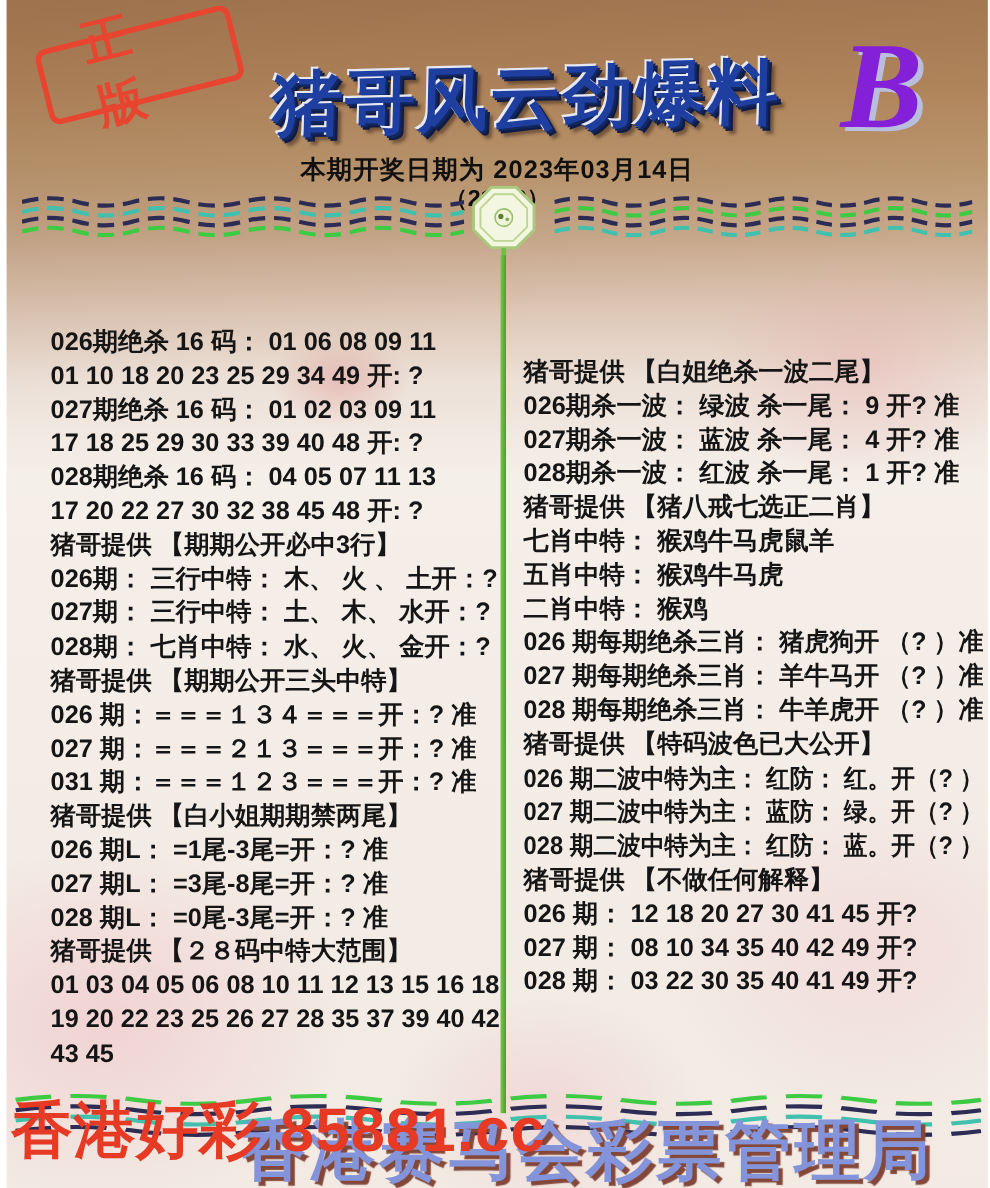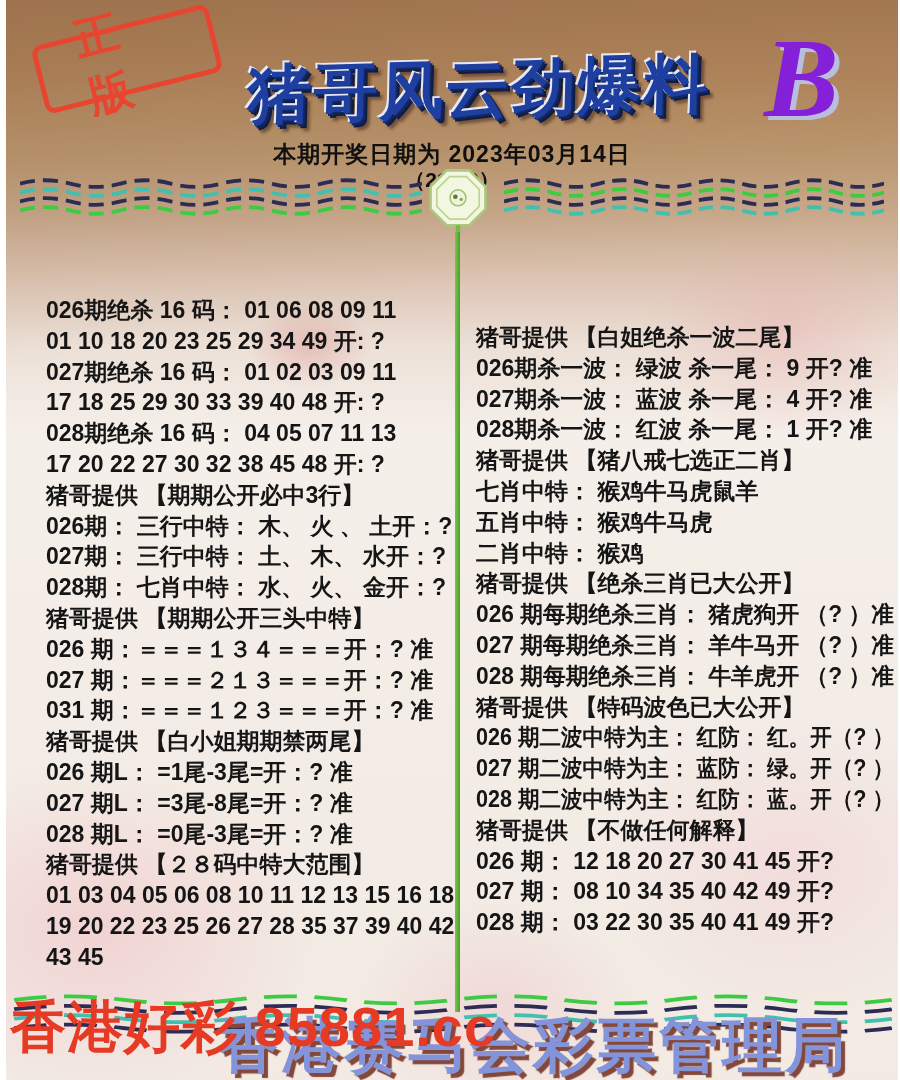--- a/index.html
+++ b/index.html
@@ -146,21 +146,20 @@
 
   <div class="col col-right">
       <div class="line">猪哥提供 【白姐绝杀一波二尾】</div>
       <div class="line">026期杀一波： 绿波 杀一尾： 9 开? 准</div>
       <div class="line">027期杀一波： 蓝波 杀一尾： 4 开? 准</div>
       <div class="line">028期杀一波： 红波 杀一尾： 1 开? 准</div>
       <div class="line">猪哥提供 【猪八戒七选正二肖】</div>
       <div class="line">七肖中特： 猴鸡牛马虎鼠羊</div>
       <div class="line">五肖中特： 猴鸡牛马虎</div>
       <div class="line">二肖中特： 猴鸡</div>
-      <div class="line">猪哥提供 【绝杀三肖已大公开】</div>
       <div class="line" style="transform: scaleX(0.98818); transform-origin: left center;">026 期每期绝杀三肖： 猪虎狗开 （? ）准</div>
       <div class="line" style="transform: scaleX(0.98818); transform-origin: left center;">027 期每期绝杀三肖： 羊牛马开 （? ）准</div>
       <div class="line" style="transform: scaleX(0.98818); transform-origin: left center;">028 期每期绝杀三肖： 牛羊虎开 （? ）准</div>
       <div class="line">猪哥提供 【特码波色已大公开】</div>
       <div class="line" style="transform: scaleX(0.93722); transform-origin: left center;">026 期二波中特为主： 红防： 红。开（? ）</div>
       <div class="line" style="transform: scaleX(0.93722); transform-origin: left center;">027 期二波中特为主： 蓝防： 绿。开（? ）</div>
       <div class="line" style="transform: scaleX(0.93722); transform-origin: left center;">028 期二波中特为主： 红防： 蓝。开（? ）</div>
       <div class="line">猪哥提供 【不做任何解释】</div>
       <div class="line">026 期： 12 18 20 27 30 41 45 开?</div>
       <div class="line">027 期： 08 10 34 35 40 42 49 开?</div>

